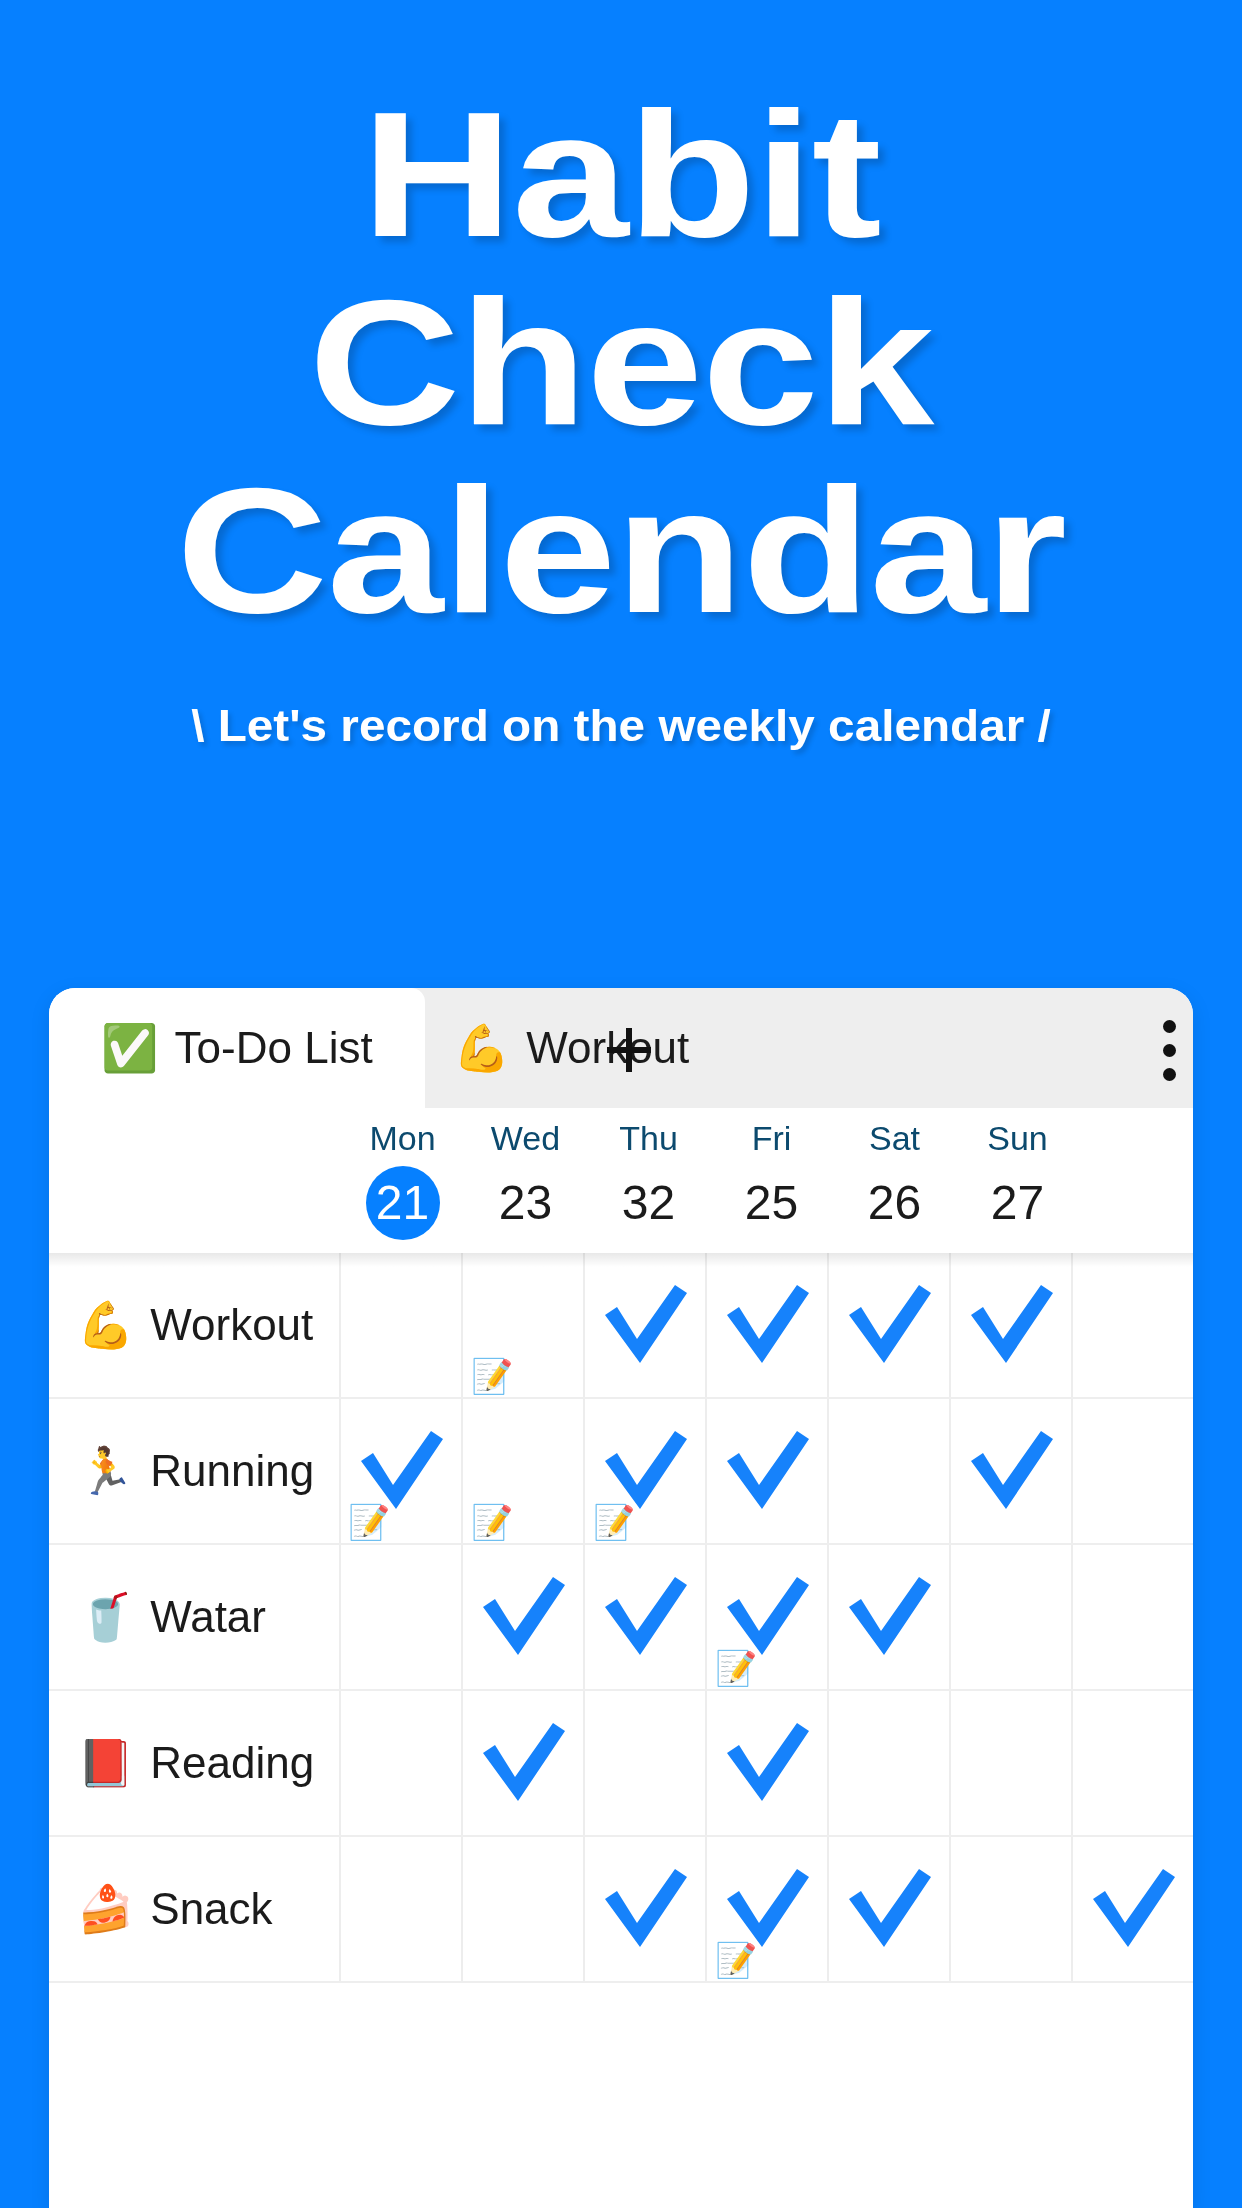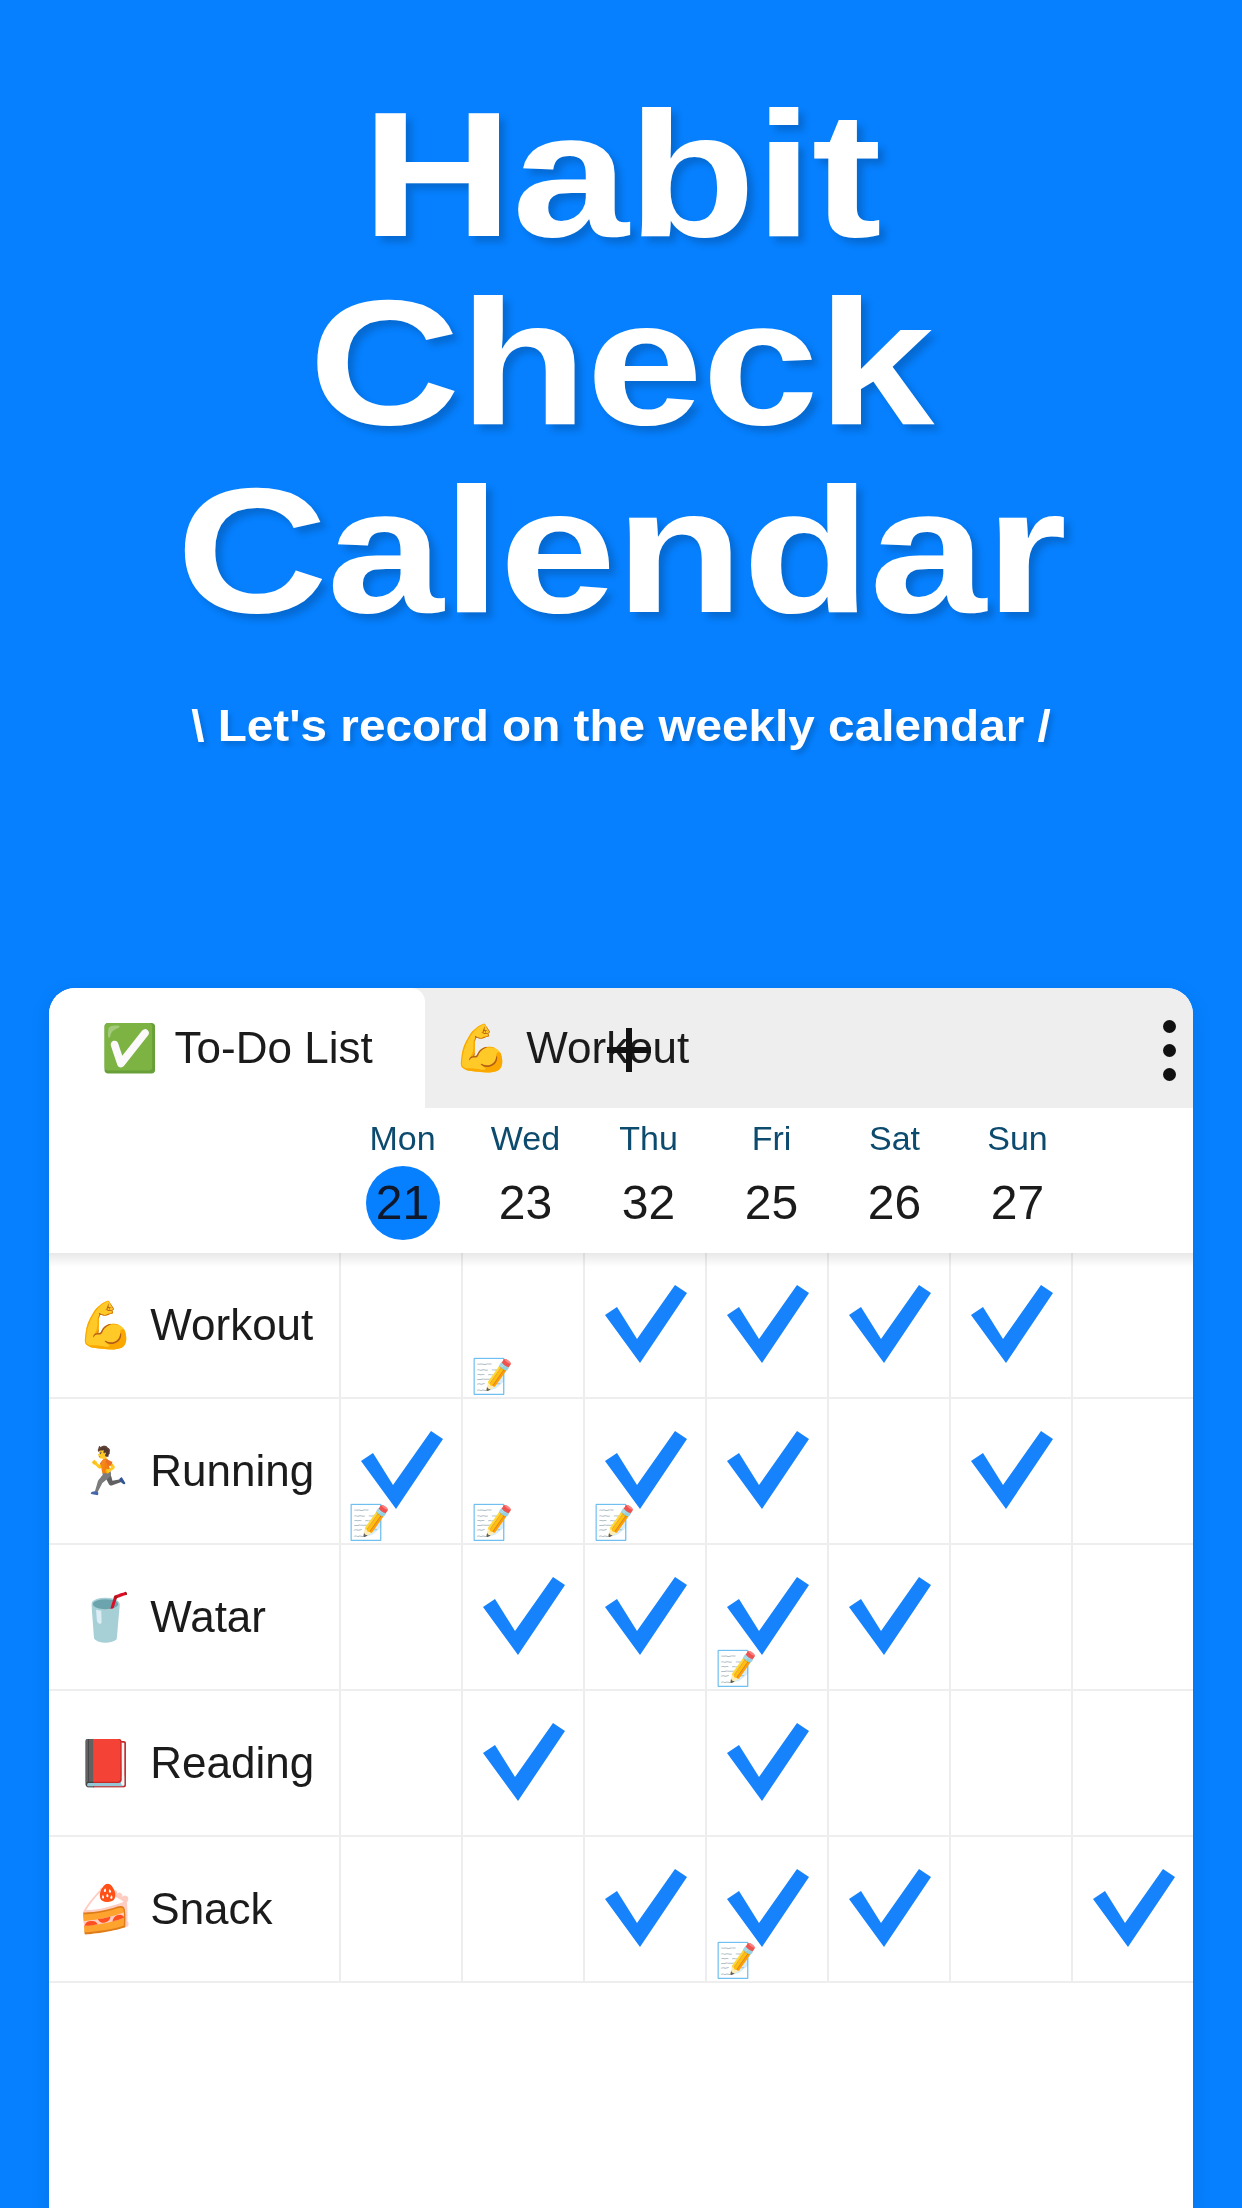--- a/index.html
+++ b/index.html
@@ -106,21 +106,21 @@
     padding-top: 8px;
   }
   .dow { font-size: 34px; color: #0c4a6e; line-height: 44px; }
   .dnum {
     margin-top: 6px;
     font-size: 48px; color: #1b1b1b; line-height: 62px;
     width: 74px; height: 74px;
     display: flex; align-items: center; justify-content: center;
     border-radius: 50%;
   }
-  .dnum.today { background: #0680ff; color: #0f172a; text-align: center; }
+  .dnum.today { background: #0680ff; color: #ffffff; text-align: center; }
 
   
   .gridwrap { position: relative; }
   .gridshadow {
     position: absolute; left: 0; right: 0; top: 0; height: 14px;
     background: linear-gradient(to bottom, rgba(0,0,0,0.09), rgba(0,0,0,0));
     pointer-events: none; z-index: 3;
   }
   .hrow {
     position: relative;

